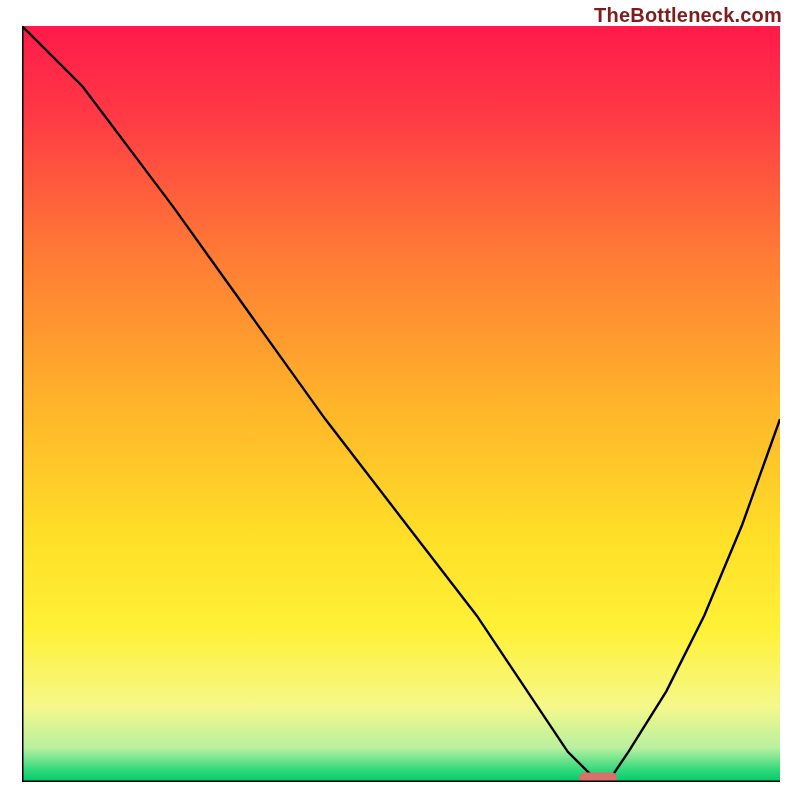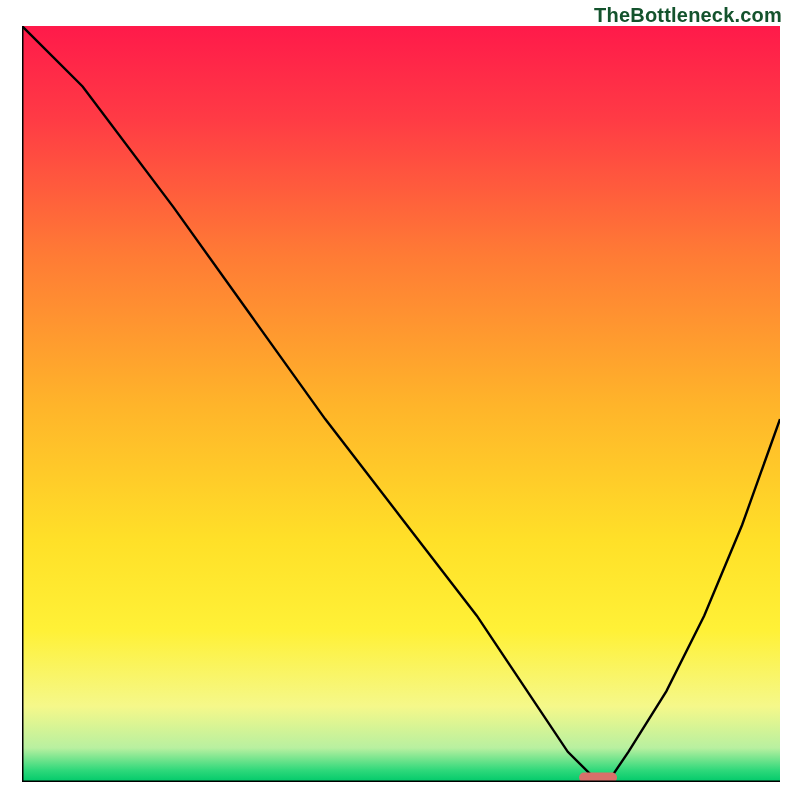--- a/index.html
+++ b/index.html
@@ -14,21 +14,21 @@
     position: relative;
     width: 800px;
     height: 800px;
   }
   .watermark {
     position: absolute;
     top: 4px;
     right: 18px;
     font-size: 20px;
     font-weight: bold;
-    color: #14532d;
+    color: #7f1d1d;
     letter-spacing: 0.2px;
   }
   .plot {
     position: absolute;
     left: 22px;
     top: 26px;
     width: 758px;
     height: 756px;
   }
   .frame-border {

